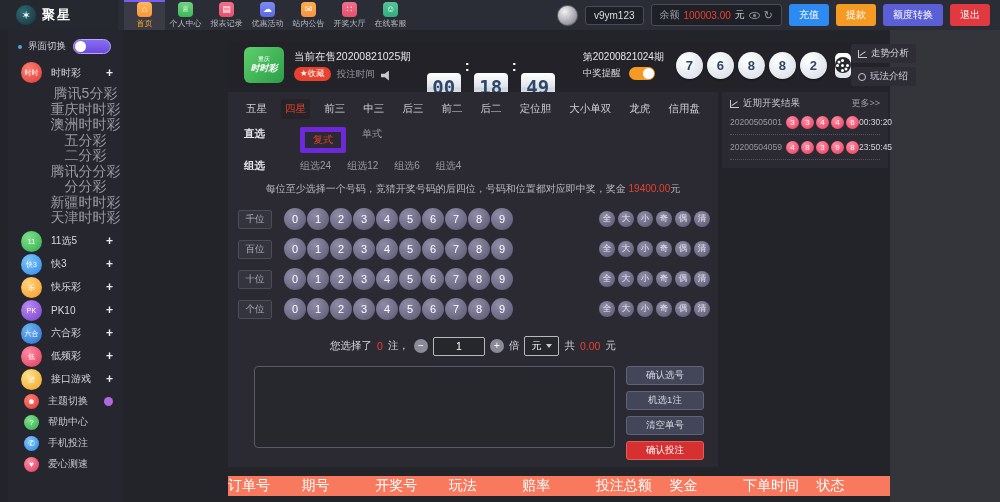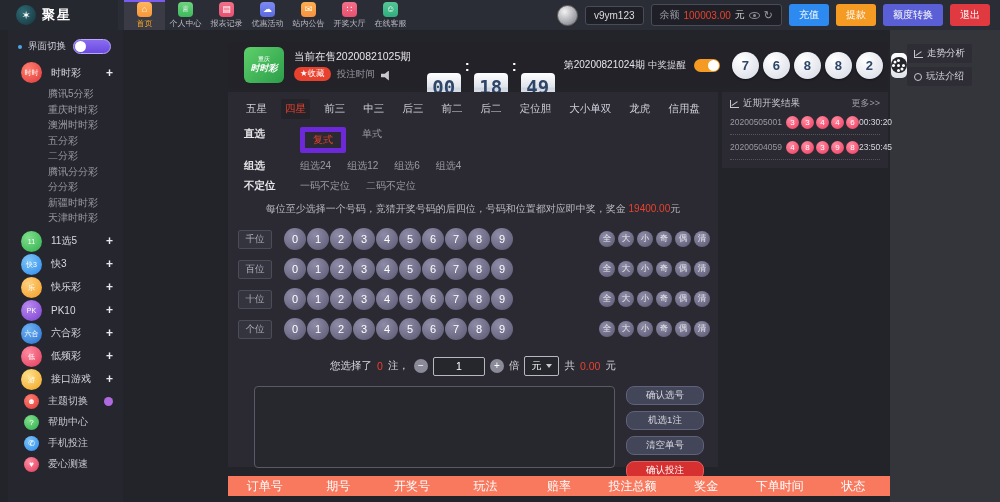--- a/index.html
+++ b/index.html
@@ -47,21 +47,21 @@
   .sb-group { display:flex; align-items:center; height:23px; padding:0 10px 0 13px; gap:9px; cursor:pointer; }
   .sb-circ { width:21px; height:21px; border-radius:50%; color:#fff; font-size:7px; display:flex; align-items:center;
     justify-content:center; text-align:center; line-height:1; flex:none; }
   .g-red{background:radial-gradient(circle at 35% 30%,#ff7d6e,#e03a3a);} .g-green{background:radial-gradient(circle at 35% 30%,#7fe08a,#2fae4e);}
   .g-blue{background:radial-gradient(circle at 35% 30%,#7cc4f5,#2c8af0);} .g-orange{background:radial-gradient(circle at 35% 30%,#ffd27e,#f59a23);}
   .g-purple{background:radial-gradient(circle at 35% 30%,#b98af0,#7b3fd0);} .g-blue2{background:radial-gradient(circle at 35% 30%,#6db3f2,#2a6fd0);}
   .g-red2{background:radial-gradient(circle at 35% 30%,#ff8aa0,#e03a5a);} .g-yellow{background:radial-gradient(circle at 35% 30%,#ffe08a,#f0a520);}
   .sb-name { font-size:10px; color:#d8d8e0; white-space:nowrap; }
   .sb-plus { margin-left:auto; color:#e8e8f0; font-size:12px; font-weight:bold; }
   .sb-children { padding:2px 0 4px 40px; }
-  .sb-child { font-size:10px; color:#9a9aa3; line-height:15.5px; white-space:nowrap; cursor:pointer; }
+  .sb-child { font-size:14px; color:#9a9aa3; line-height:15.5px; white-space:nowrap; cursor:pointer;text-align:center; }
   .sb-foot { display:flex; align-items:center; height:21px; padding:0 10px 0 16px; gap:9px; cursor:pointer; }
   .sb-foot-ic { width:15px; height:15px; border-radius:50%; color:#fff; font-size:8px; display:flex; align-items:center; justify-content:center; flex:none; }
   .sb-foot-name { font-size:10px; color:#c8c8d2; }
   .mini-purple { margin-left:auto; width:9px; height:9px; border-radius:50%; background:#b06ae0; }
 
   
   .right-strip { position:absolute; left:890px; top:30px; width:110px; height:472px; background:#33353b; }
 
   
   .game-header { position:absolute; left:228px; top:42px; width:660px; height:46px; background:#232229;
@@ -73,21 +73,21 @@
   .gh-cur { font-size:10.5px; color:#e5e5ea; white-space:nowrap; }
   .gh-line2 { display:flex; align-items:flex-end; gap:6px; }
   .fav { background:#e8422e; color:#fff; font-size:8.5px; border-radius:8px; padding:1px 6px; cursor:pointer; white-space:nowrap; }
   .bet-time { font-size:9.5px; color:#9a9aa3; }
   .speaker { width:11px; height:10px; background:#c8c8d0; clip-path:polygon(0 32%,38% 32%,75% 0,75% 100%,38% 68%,0 68%); cursor:pointer; }
   .clock { display:flex; align-items:center; gap:4px; margin-left:16px; }
   .flip { width:34px; height:29px; border-radius:4px; background:linear-gradient(#ffffff,#dfe3ea 48%,#cfd5e0 52%,#eef0f5);
     color:#2e4668; font-size:19px; font-weight:bold; font-family:"DejaVu Sans Mono",monospace;
     display:flex; align-items:center; justify-content:center;margin-top:44px; }
   .colon { color:#fff; font-size:15px; font-weight:bold; }
-  .gh-issue { display:flex; gap:3px; margin-left:9px; }
+  .gh-issue { display:flex; flex-direction:column; gap:3px; margin-left:28px; }
   .issue-no { font-size:10px; color:#e5e5ea; white-space:nowrap; }
   .remind { display:flex; align-items:center; gap:8px; }
   .remind-label { font-size:9.5px; color:#d8d8e0; white-space:nowrap; }
   .switch2 { width:26px; height:13px; border-radius:7px; background:#f59a23; position:relative; cursor:pointer; }
   .switch2 .knob { position:absolute; right:1px; top:1px; width:11px; height:11px; border-radius:50%; background:#fff; }
   .wballs { display:flex; gap:4px; margin-left:12px; }
   .wball { width:27px; height:27px; border-radius:50%; background:radial-gradient(circle at 35% 30%,#ffffff,#d4d9e4);
     color:#2e4668; font-size:13px; font-weight:bold; display:flex; align-items:center; justify-content:center;
     box-shadow:0 1px 2px rgba(0,0,0,.5); }
   .dice { width:25px; height:25px; border-radius:5px; background:linear-gradient(#fff,#dfe3ea); margin-left:8px;
@@ -128,39 +128,39 @@
   .step { width:14px; height:14px; border-radius:50%; background:#8a8a98; color:#fff; font-size:10px; line-height:13px;
     text-align:center; cursor:pointer; }
   .mult-input { width:52px; height:19px; background:#26262d; border:1px solid #b8b8c0; border-radius:2px; color:#fff;
     font-size:10.5px; text-align:center; }
   .unit-select { display:flex; align-items:center; gap:5px; background:#26262d; border:1px solid #b8b8c0; border-radius:2px;
     padding:2px 6px; font-size:10px; color:#fff; cursor:pointer; }
   .caret { width:0; height:0; border-left:3.5px solid transparent; border-right:3.5px solid transparent; border-top:4px solid #c8c8d0; }
   .sel-area { display:flex; gap:11px; margin:10px 14px 0 26px; }
   .bet-text { flex:1; height:82px; background:#27272e; border:1px solid #5a5a66; border-radius:4px; resize:none; color:#ddd; }
   .act-col { width:78px; display:flex; flex-direction:column; gap:6px; }
-  .act-btn { height:19px; background:#434659; border:1px solid #5e627a; border-radius:8px; color:#d8d8e0; font-size:9.5px;
+  .act-btn { height:19px; background:#434659; border:1px solid #5e627a; border-radius:3px; color:#d8d8e0; font-size:9.5px;
     display:flex; align-items:center; justify-content:center; cursor:pointer; }
   .act-btn.danger { background:#d63031; border-color:#e85a5a; color:#fff; }
 
   
   .results-panel { position:absolute; left:722px; top:92px; width:166px; height:76px; background:#2b2a32; padding:5px 8px 0 8px; }
   .rp-head { display:flex; align-items:center; justify-content:space-between; }
   .rp-title { font-size:9.5px; color:#c8c8d0; display:flex; align-items:center; gap:4px; }
   .rp-more { font-size:9px; color:#9a9aa3; cursor:pointer; }
   .rp-row { display:flex; align-items:center; height:25px; border-bottom:1px dotted #55555f; }
   .rp-issue { font-size:8.5px; color:#9a9aa3; width:56px; flex:none; }
   .rballs { display:flex; gap:2px; }
   .rball { width:13px; height:13px; border-radius:50%; background:radial-gradient(circle at 35% 30%,#ff8aa0,#ef3b5f);
     color:#fff; font-size:8px; display:flex; align-items:center; justify-content:center; }
   .rp-time { margin-left:auto; font-size:8.5px; color:#d8d8e0; }
 
   
   .orders { position:absolute; left:228px; top:476px; width:662px; height:20px; background:#f8795e; display:flex; align-items:center; }
-  .oh { flex:1; text-align:center; font-size:12px; color:#fff; white-space:nowrap; }
+  .oh { flex:1; text-align:left; font-size:14px; color:#fff; white-space:nowrap; }
 </style>
 </head>
 <body>
 
 <div class="navbar">
   <div class="logo-area">
     <span class="logo-mark">✶</span>
     <span class="logo-text">聚星</span>
   </div>
   <div class="nav-items">
@@ -366,25 +366,20 @@
     <span class="play-label">直选</span>
     <span class="play-opt sel">复式</span>
     <span class="play-opt">单式</span>
   </div>
   <div class="play-row">
     <span class="play-label">组选</span>
     <span class="play-opt">组选24</span>
     <span class="play-opt">组选12</span>
     <span class="play-opt">组选6</span>
     <span class="play-opt">组选4</span>
-  </div>
-  <div class="play-row">
-    <span class="play-label">不定位</span>
-    <span class="play-opt">一码不定位</span>
-    <span class="play-opt">二码不定位</span>
   </div>
 
   <div class="tip">
     <span>每位至少选择一个号码，竞猜开奖号码的后四位，号码和位置都对应即中奖，奖金 </span><span class="amt">19400.00</span><span>元</span>
   </div>
 
   <div class="bet-rows">
     <div class="bet-row">
       <span class="pos-label">千位</span>
       <span class="balls">

